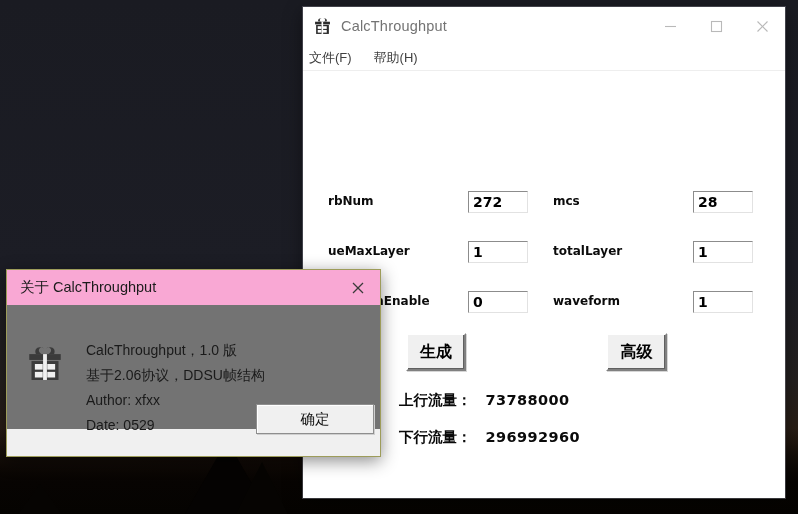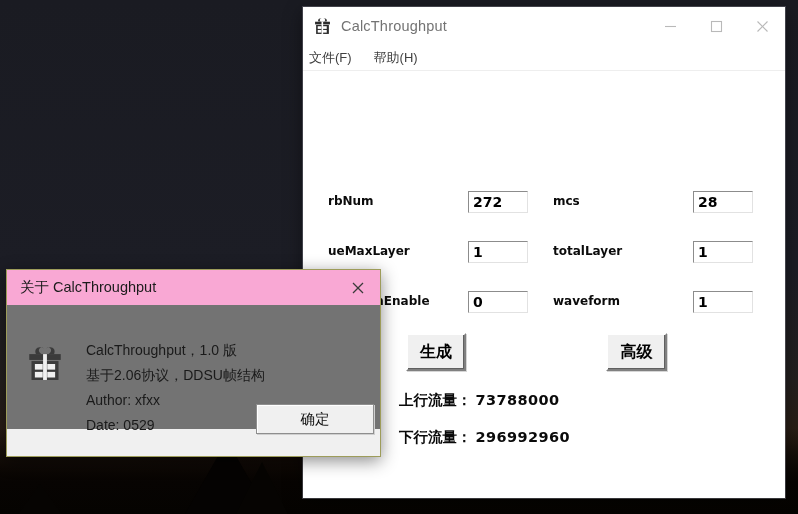--- a/index.html
+++ b/index.html
@@ -200,21 +200,21 @@
   }
 
   .result-line {
     position: absolute;
     font-family: "DejaVu Sans", sans-serif;
     font-size: 14.5px;
     font-weight: bold;
     color: #0a0a0a;
     white-space: nowrap;
   }
-  .result-val { margin-left: 4px; letter-spacing: .4px; }
+  .result-val { margin-left: 14px; letter-spacing: .4px; }
 
   
   #about-dialog {
     position: absolute;
     left: 6px;
     top: 269px;
     width: 373px;
     height: 186px;
     background: #f0f0f0;
     border: 1px solid #9d9c5a;

